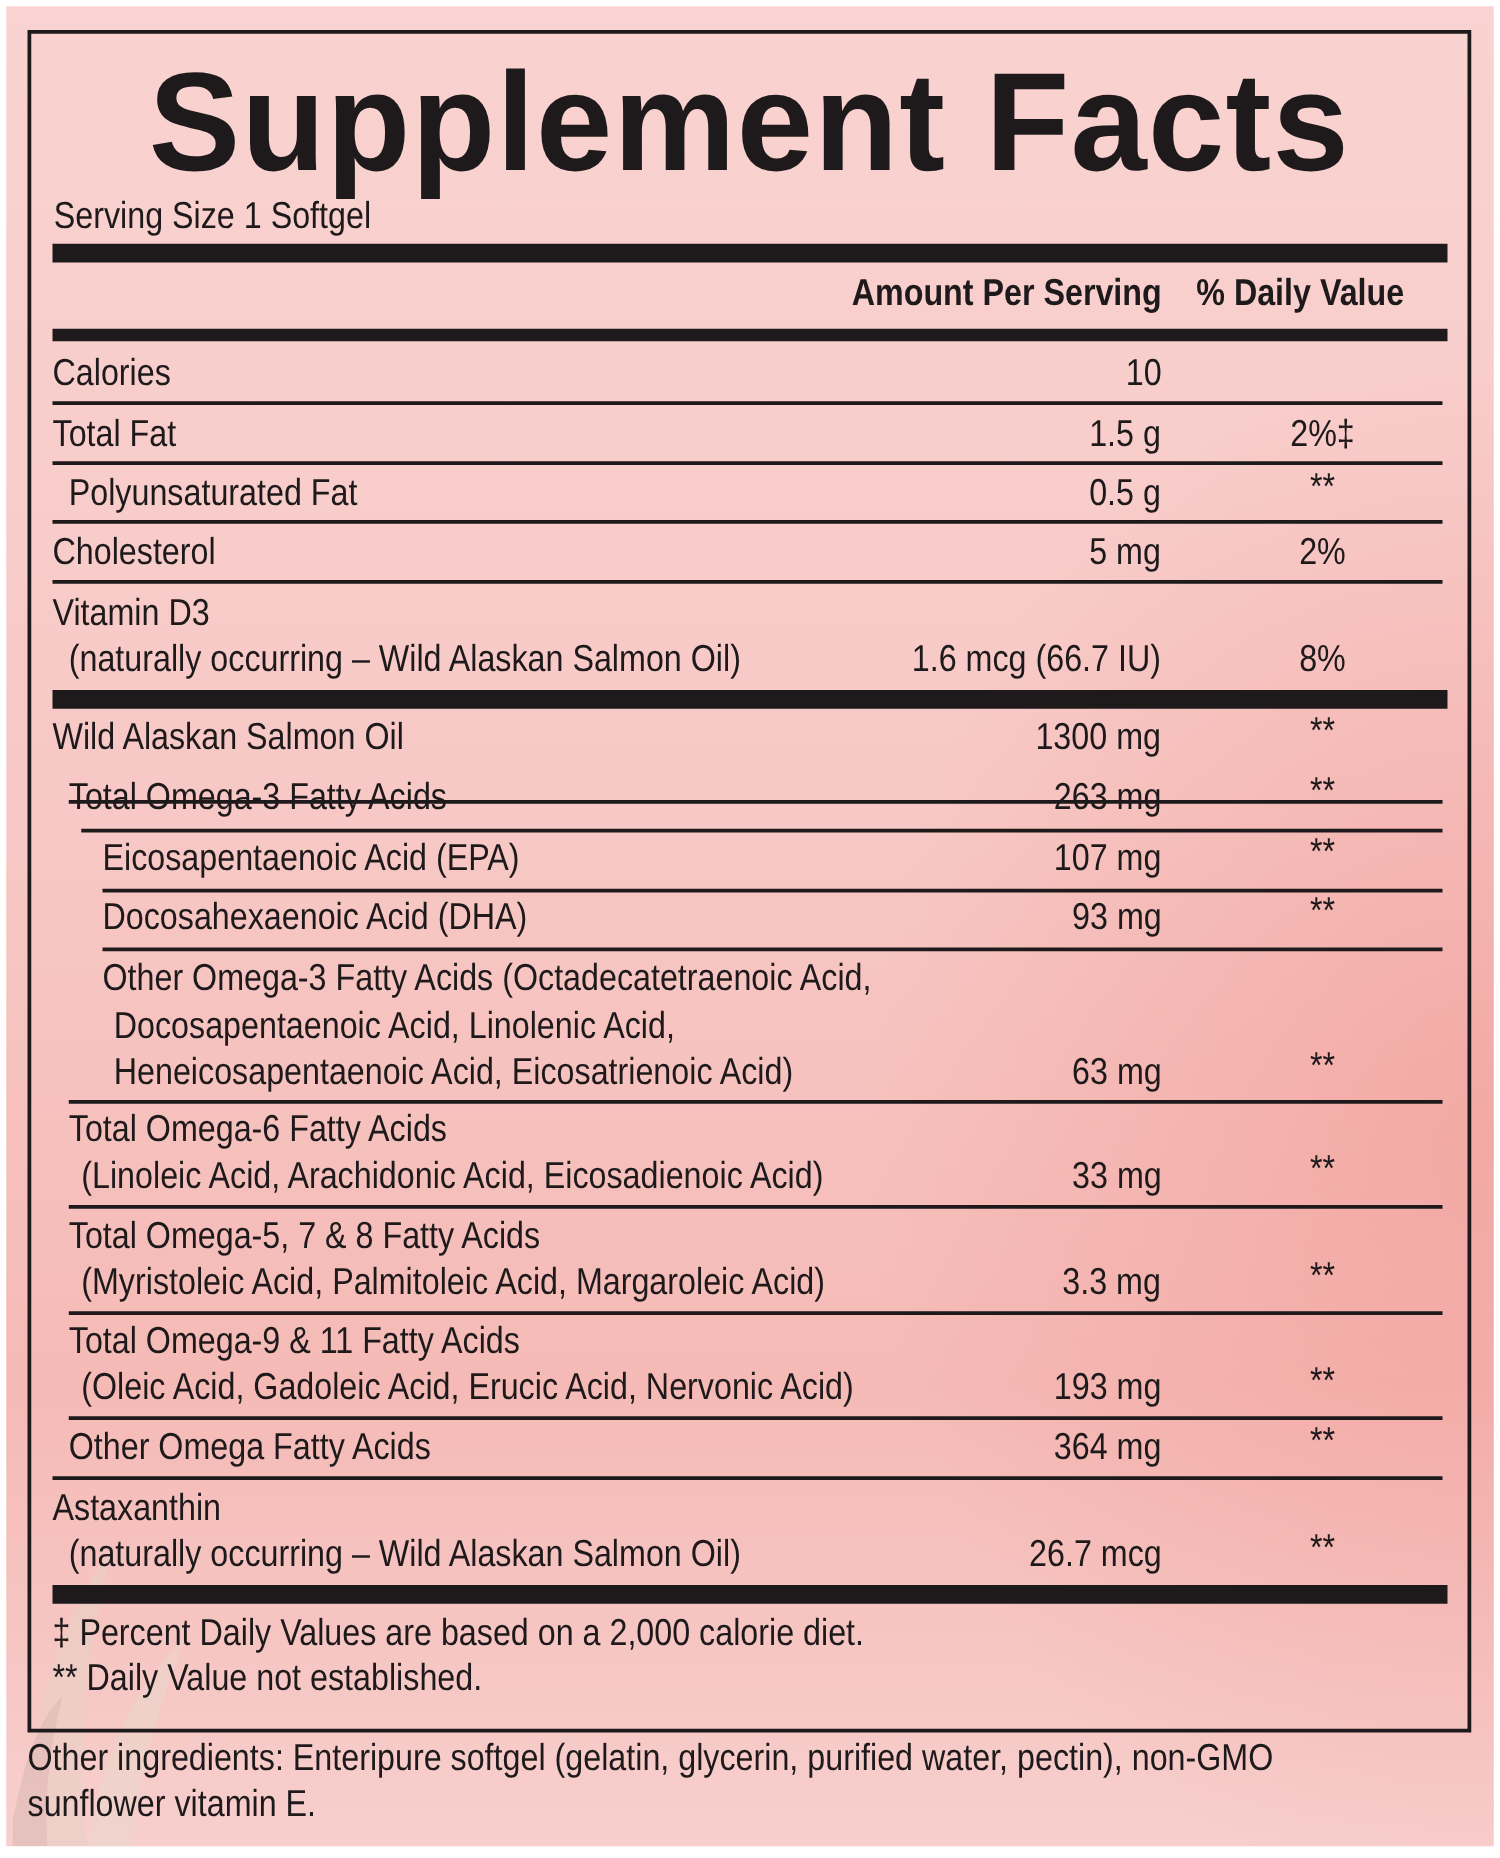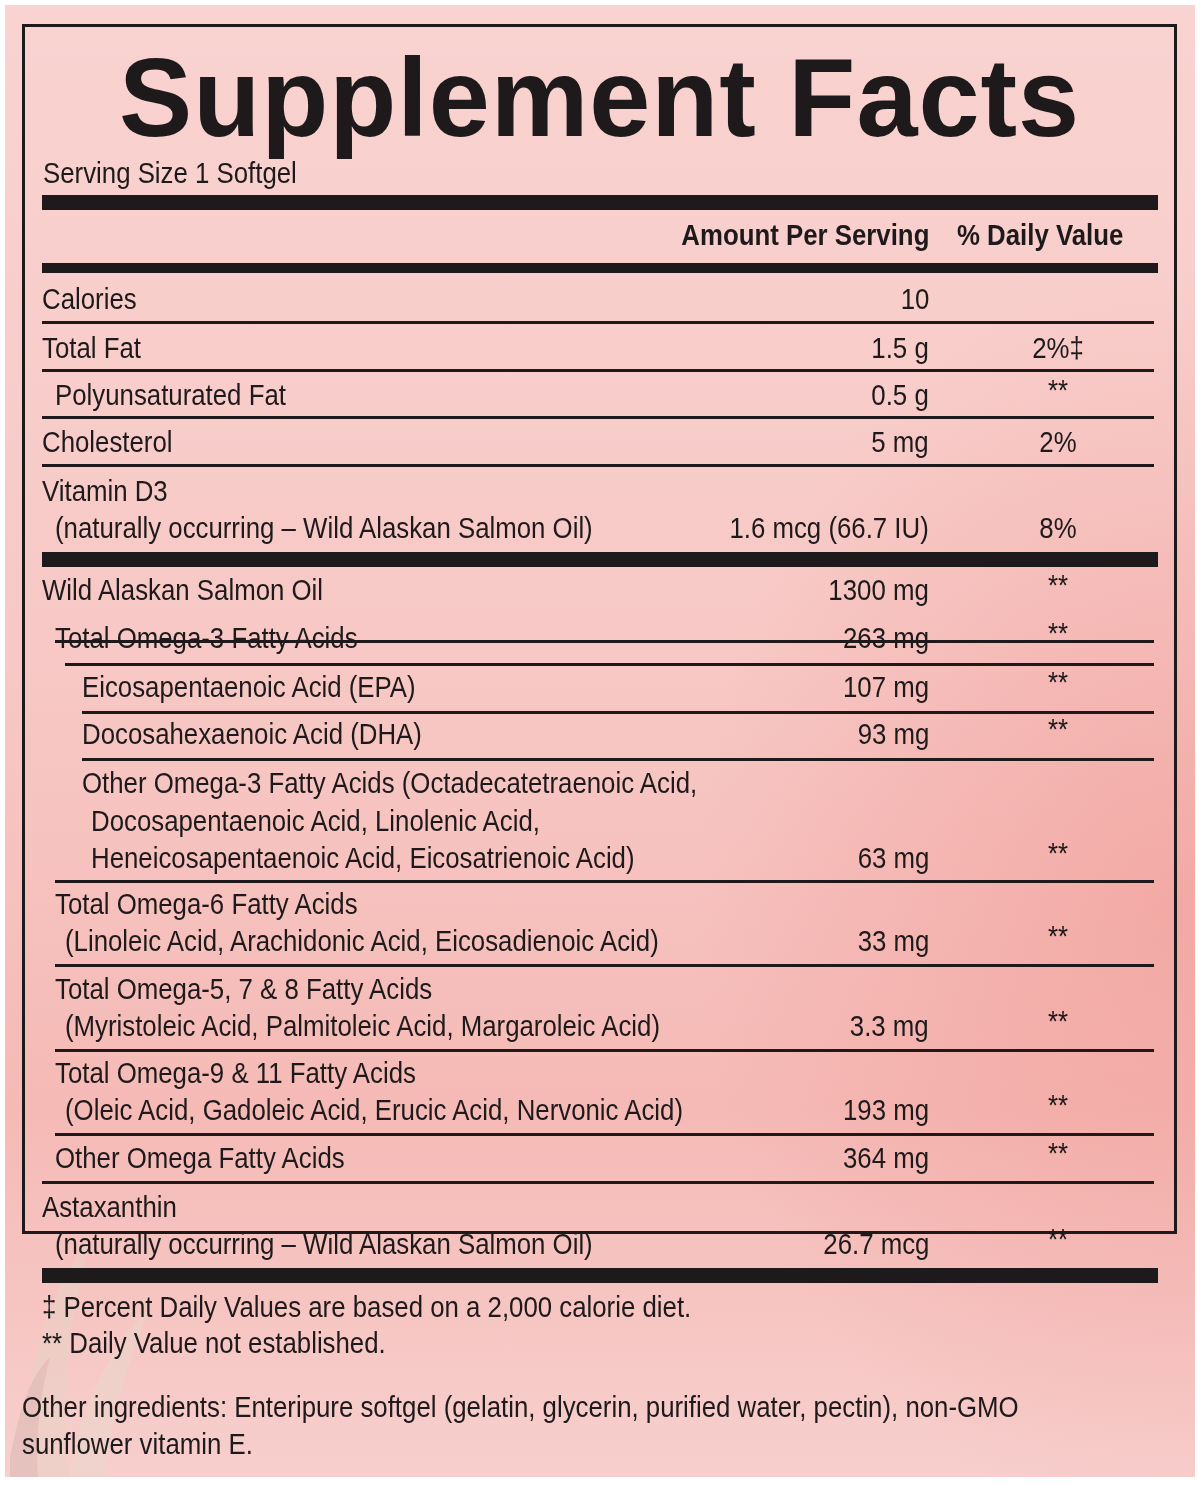--- a/index.html
+++ b/index.html
@@ -11,21 +11,21 @@
       background:
         radial-gradient(ellipse 700px 900px at 1180px 900px, rgba(240,150,145,0.55), rgba(240,150,145,0) 70%),
         linear-gradient(180deg, #f9d3d1 0%, #f7c8c5 45%, #f5bab6 75%, #f7cfcd 100%);
     }
     .leaf {
       position: absolute; left: 5px; bottom: 0; width: 150px; height: 320px; opacity: 0.55;
       pointer-events: none;
     }
 
     .label-box {
-      position: absolute; left: 22px; top: 24px; width: 1155px; height: 1210px;
+      position: absolute; left: 22px; top: 24px; width: 1155px; height: 1362px;
       border: 3px solid #1e1a1b;
     }
 
     .title {
       position: absolute; left: 0; right: 0; top: 6px; text-align: center;
       font-size: 112px; font-weight: bold; letter-spacing: 1px; line-height: 130px;
       transform: scaleX(0.98);
     }
     .serving {
       position: absolute; left: 18px; top: 128px; font-size: 30px; line-height: 36px;

